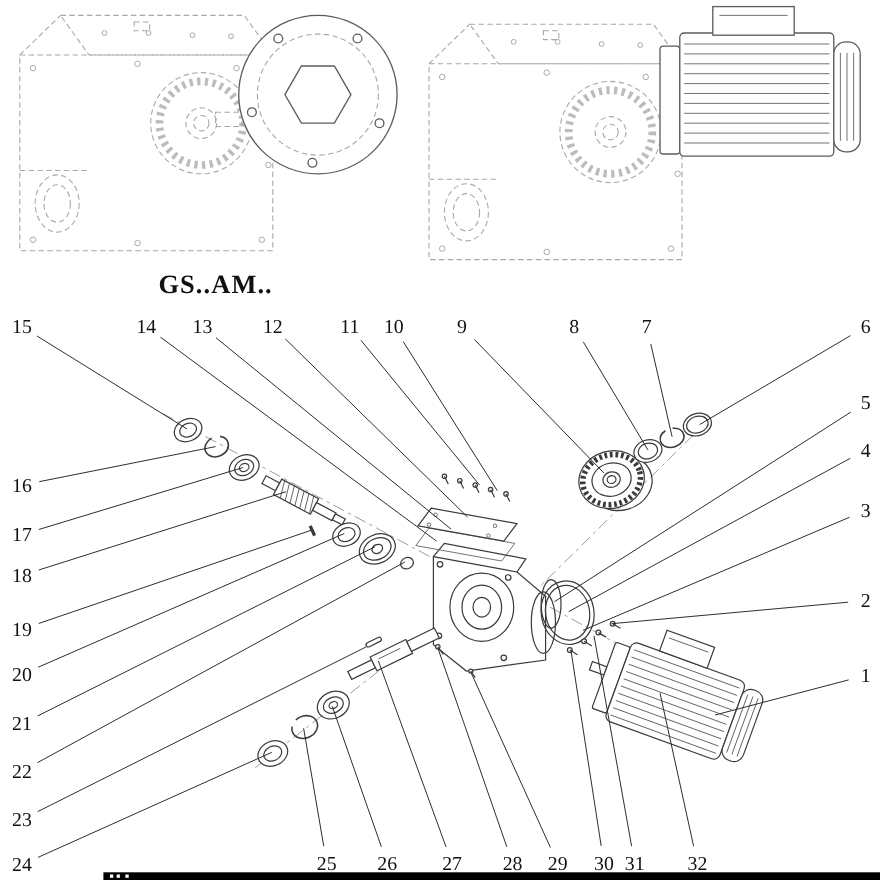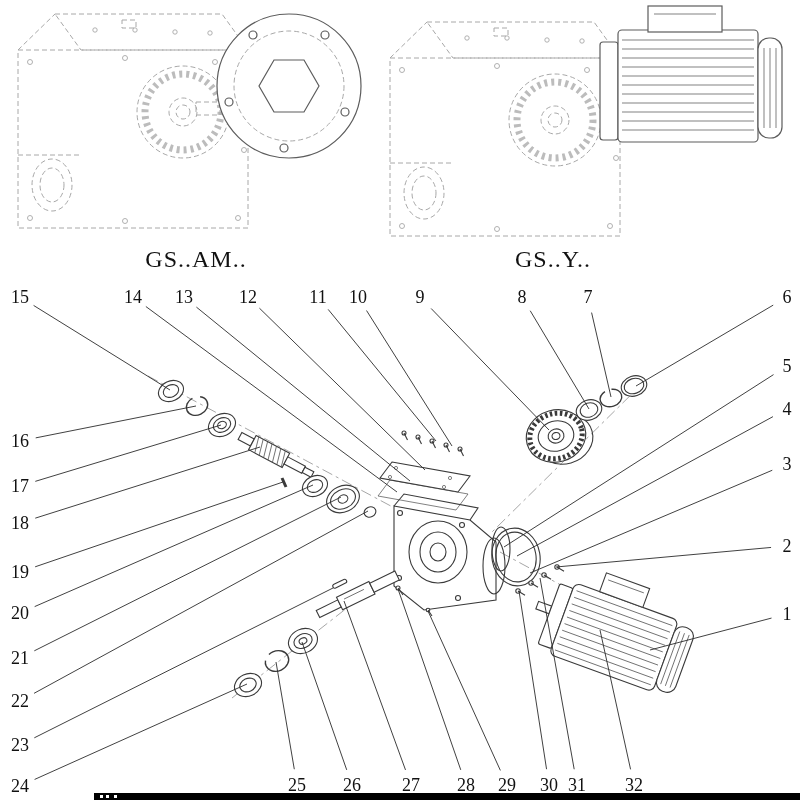--- a/index.html
+++ b/index.html
@@ -1,19 +1,19 @@
 <!DOCTYPE html>
 <html><head>
 <meta charset="utf-8">
 <style>
   html,body{margin:0;padding:0;background:#fff;width:800px;height:800px;overflow:hidden}
   .page{position:relative;width:800px;height:800px;background:#fff;font-family:"Liberation Serif",serif}
   .page svg{position:absolute;left:0;top:0}
 
-  .model-label{position:absolute;width:220px;text-align:center;font-weight:400;
+  .model-label{position:absolute;width:220px;text-align:center;font-weight:700;
     font-size:24px;letter-spacing:1px;color:#111;font-family:"Liberation Serif",serif}
   .model-left{left:86px;top:246px}
   .model-right{left:443px;top:246px}
 
   .footer-bar{position:absolute;left:94px;right:0;bottom:0;height:7px;background:#000}
   .footer-bar .pip{position:absolute;top:2px;width:3px;height:3px;background:#fff}
 
   
   .ghost{stroke:#a8a8a8;fill:none;stroke-width:1;stroke-dasharray:5 3}
   .gteeth{stroke:#bcbcbc;fill:none;stroke-width:7;stroke-dasharray:3 4}
@@ -306,21 +306,20 @@
         <line x1="546.5548364073522" y1="769.1879421008779" x2="519" y2="591" class="leader"></line>
         <text x="549" y="791" class="callout">30</text>
         <line x1="574.1847163440582" y1="769.2496292762174" x2="540" y2="578" class="leader"></line>
         <text x="577" y="791" class="callout">31</text>
         <line x1="630.571829501828" y1="769.3715756700983" x2="600" y2="630" class="leader"></line>
         <text x="634" y="791" class="callout">32</text>
       </g>
 </svg>
 
 <div class="model-label model-left">GS..AM..</div>
-<div class="model-label model-right">GS..Y..</div>
 
 <div class="footer-bar">
   <span class="pip" style="left:6px"></span>
   <span class="pip" style="left:12px"></span>
   <span class="pip" style="left:20px"></span>
 </div>
 
 </div>
 
 </body></html>

